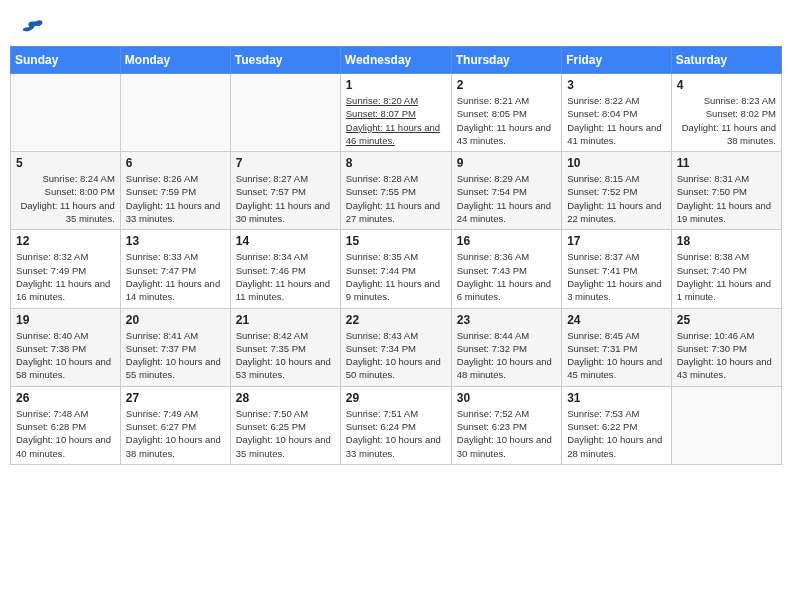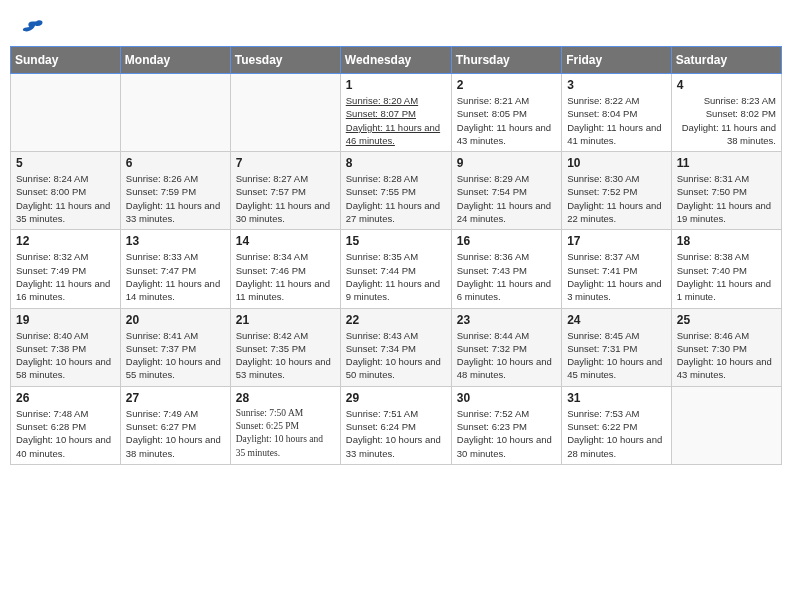--- a/index.html
+++ b/index.html
@@ -49,21 +49,21 @@
       font-size: 13px;
       color: #444;
       margin-top: 2px;
     }
     .calendar {
       width: 100%;
       border-collapse: collapse;
       margin-top: 6px;
     }
     .calendar th {
-      background: #737373;
+      background: #3b82f6;
       color: #fff;
       font-size: 12px;
       font-weight: bold;
       padding: 6px 4px;
       text-align: left;
       border: 1px solid #5a90e8;
     }
     .calendar td {
       border: 1px solid #ccc;
       vertical-align: top;
@@ -154,21 +154,21 @@
         <td>
           <span class="day-number">4</span>
           <div class="day-info" style="white-space: pre-line; text-align: right;">Sunrise: 8:23 AM
 Sunset: 8:02 PM
 Daylight: 11 hours and 38 minutes.</div>
         </td>
       </tr>
       <tr>
         <td>
           <span class="day-number">5</span>
-          <div class="day-info" style="white-space: pre-line;">Sunrise: 8:24 AM
+          <div class="day-info" style="white-space: pre-line; text-align: right;">Sunrise: 8:24 AM
 Sunset: 8:00 PM
 Daylight: 11 hours and 35 minutes.</div>
         </td>
         <td>
           <span class="day-number">6</span>
           <div class="day-info" style="white-space: pre-line;">Sunrise: 8:26 AM
 Sunset: 7:59 PM
 Daylight: 11 hours and 33 minutes.</div>
         </td>
         <td>
@@ -184,21 +184,21 @@
 Daylight: 11 hours and 27 minutes.</div>
         </td>
         <td>
           <span class="day-number">9</span>
           <div class="day-info" style="white-space: pre-line;">Sunrise: 8:29 AM
 Sunset: 7:54 PM
 Daylight: 11 hours and 24 minutes.</div>
         </td>
         <td>
           <span class="day-number">10</span>
-          <div class="day-info" style="white-space: pre-line;">Sunrise: 8:30 AM
+          <div class="day-info" style="white-space: pre-line;">Sunrise: 8:15 AM
 Sunset: 7:52 PM
 Daylight: 11 hours and 22 minutes.</div>
         </td>
         <td>
           <span class="day-number">11</span>
           <div class="day-info" style="white-space: pre-line;">Sunrise: 8:31 AM
 Sunset: 7:50 PM
 Daylight: 11 hours and 19 minutes.</div>
         </td>
       </tr>
@@ -278,41 +278,41 @@
 Daylight: 10 hours and 48 minutes.</div>
         </td>
         <td>
           <span class="day-number">24</span>
           <div class="day-info" style="white-space: pre-line;">Sunrise: 8:45 AM
 Sunset: 7:31 PM
 Daylight: 10 hours and 45 minutes.</div>
         </td>
         <td>
           <span class="day-number">25</span>
-          <div class="day-info" style="white-space: pre-line;">Sunrise: 8:46 AM
+          <div class="day-info" style="white-space: pre-line;">Sunrise: 10:46 AM
 Sunset: 7:30 PM
 Daylight: 10 hours and 43 minutes.</div>
         </td>
       </tr>
       <tr>
         <td>
           <span class="day-number">26</span>
           <div class="day-info" style="white-space: pre-line;">Sunrise: 7:48 AM
 Sunset: 6:28 PM
 Daylight: 10 hours and 40 minutes.</div>
         </td>
         <td>
           <span class="day-number">27</span>
           <div class="day-info" style="white-space: pre-line;">Sunrise: 7:49 AM
 Sunset: 6:27 PM
 Daylight: 10 hours and 38 minutes.</div>
         </td>
         <td>
           <span class="day-number">28</span>
-          <div class="day-info" style="white-space: pre-line; font-family: Liberation Serif, serif;">Sunrise: 7:50 AM
+          <div class="day-info" style="white-space: pre-line;">Sunrise: 7:50 AM
 Sunset: 6:25 PM
 Daylight: 10 hours and 35 minutes.</div>
         </td>
         <td>
           <span class="day-number">29</span>
           <div class="day-info" style="white-space: pre-line;">Sunrise: 7:51 AM
 Sunset: 6:24 PM
 Daylight: 10 hours and 33 minutes.</div>
         </td>
         <td>

